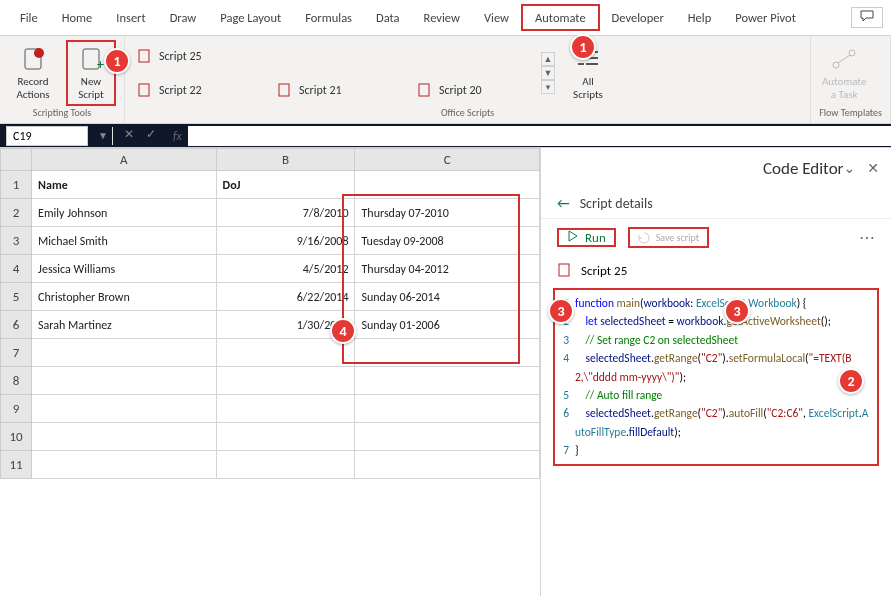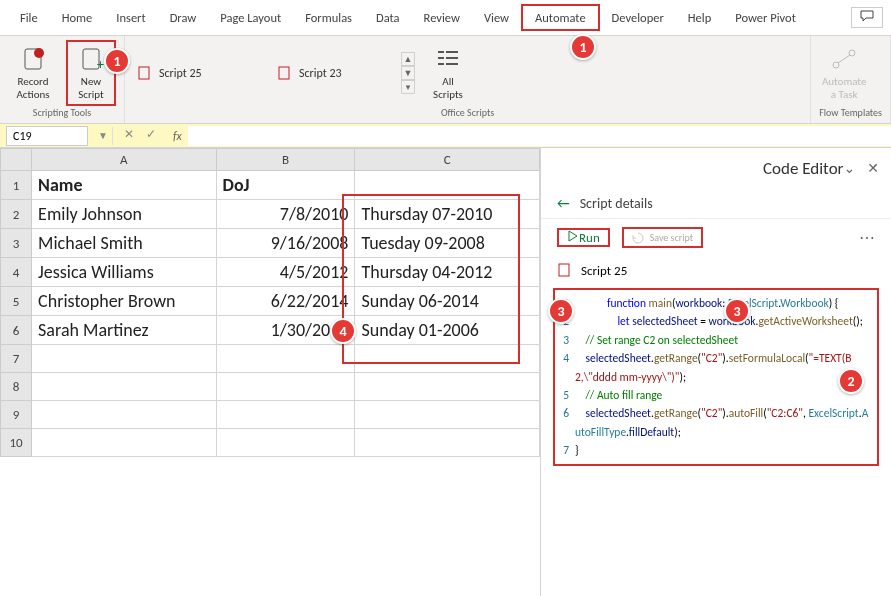--- a/index.html
+++ b/index.html
@@ -21,57 +21,57 @@
 .big-btn svg { width: 28px; height: 28px; margin-bottom: 2px; }
 
 .script-list { display: flex; flex-direction: column; gap: 2px; }
 .script-col { display: flex; gap: 20px; }
 .script-item { display: flex; align-items: center; gap: 6px; font-size: 12px; color: #333; padding: 8px 4px; cursor: pointer; min-width: 120px; }
 .script-icon { width: 16px; height: 16px; }
 
 .scroll-ctrls { display: flex; flex-direction: column; justify-content: center; }
 .scroll-btn { width: 14px; height: 14px; font-size: 9px; color: #666; text-align: center; border: 1px solid #d0d0d0; cursor: pointer; }
 
-.formula-bar { display: flex; align-items: center; height: 24px; border-bottom: 1px solid #d4d4d4; background: #fef9c3; }
+.formula-bar { display: flex; align-items: center; height: 24px; border-bottom: 1px solid #d4d4d4; background: #0f172a; }
 .name-box { width: 82px; height: 20px; border: 1px solid #ccc; font-size: 12px; padding: 2px 6px; margin: 0 6px; }
 .fb-ctrls { display: flex; gap: 2px; padding: 0 6px; border-left: 1px solid #e0e0e0; }
 .fb-btn { width: 20px; height: 18px; font-size: 12px; color: #888; text-align: center; cursor: pointer; }
 .fx-label { font-size: 12px; font-style: italic; color: #666; padding: 0 6px; }
 
 .main-area { display: flex; height: calc(596px - 28px - 88px - 24px); }
 
 .sheet { flex: 0 0 540px; overflow: hidden; position: relative; }
 .sheet table { border-collapse: collapse; width: 100%; }
 .sheet th { background: #e6e6e6; border: 1px solid #ccc; font-weight: normal; font-size: 13px; color: #444; height: 22px; }
 .sheet th.rowh { width: 30px; }
 .sheet th.colA { width: 178px; }
 .sheet th.colB { width: 134px; }
 .sheet th.colC { width: 178px; }
-.sheet td { border: 1px solid #d4d4d4; font-size: 18px; padding: 3px 6px; height: 28px; color: #222; }
+.sheet td { border: 1px solid #d4d4d4; font-size: 12px; padding: 3px 6px; height: 28px; color: #222; }
 .sheet td.rownum { background: #e6e6e6; text-align: center; font-size: 13px; color: #444; border: 1px solid #ccc; }
 .sheet td.header-cell { font-weight: bold; }
 .sheet td.date { text-align: right; }
 
 .redbox { position: absolute; border: 2px solid #d32f2f; pointer-events: none; }
 
 .panel { flex: 1; border-left: 1px solid #d4d4d4; display: flex; flex-direction: column; background: #fff; }
 .panel-title { display: flex; align-items: center; justify-content: flex-end; padding: 10px 12px; font-size: 17px; color: #333; }
 .panel-title-ctrls { display: flex; gap: 12px; font-size: 14px; color: #666; }
 .panel-sub { display: flex; align-items: center; gap: 10px; padding: 6px 16px; font-size: 14px; color: #444; border-bottom: 1px solid #eee; }
 .panel-actions { display: flex; align-items: center; gap: 12px; padding: 8px 16px; position: relative; }
-.run-btn { display: flex; gap: 0; font-size: 13px; color: #0a7d3e; cursor: pointer; border: 2px solid #d32f2f; padding: 0 8px; }
+.run-btn { display: flex; gap: 6px; font-size: 13px; color: #0a7d3e; cursor: pointer; border: 2px solid #d32f2f; padding: 0 8px; }
 .save-btn { display: flex; align-items: center; gap: 6px; font-size: 10px; color: #aaa; cursor: pointer; border: 2px solid #d32f2f; padding: 2px 8px; }
 .more-btn { margin-left: auto; font-size: 16px; color: #666; cursor: pointer; }
 .script-name-row { display: flex; align-items: center; gap: 8px; padding: 6px 16px; font-size: 13px; }
 
 .code-area { margin: 4px 12px; border: 2px solid #d32f2f; padding: 4px; font-family: Consolas, monospace; font-size: 11.5px; line-height: 1.6; position: relative; }
 .code-line { display: flex; }
 .linenum { width: 16px; color: #237893; text-align: right; padding-right: 6px; flex-shrink: 0; }
 .code-text { white-space: pre-wrap; word-break: break-all; }
-.kw { color: #0000ff; margin-left: 32px; }
+.kw { color: #0000ff; }
 .fn { color: #795e26; }
 .type { color: #267f99; }
 .str { color: #a31515; }
 .ident { color: #001080; }
 .cmt { color: #008000; }
 
 .callout { position: absolute; width: 26px; height: 26px; background: #e53935; color: #fff; border-radius: 50%; display: flex; align-items: center; justify-content: center; font-size: 14px; font-weight: bold; z-index: 10; border: 2px solid #fff; box-shadow: 0 1px 3px rgba(0,0,0,0.3); }
 </style>
 </head>
 <body>
@@ -125,25 +125,39 @@
   <div class="ribbon-group" style="flex:1">
     <div class="ribbon-group-content">
       <div class="script-list">
         <div class="script-col">
           <div class="script-item">
               <svg class="script-icon">
                 <rect x="2" y="2" width="10" height="12" fill="none" stroke="#c02020"></rect>
               </svg>
               <span>Script 25</span>
             </div>
+        </div>
+        <div class="script-col">
           <div class="script-item">
               <svg class="script-icon">
                 <rect x="2" y="2" width="10" height="12" fill="none" stroke="#c02020"></rect>
               </svg>
-              <span>Script 23</span>
+              <span>Script 22</span>
+            </div>
+          <div class="script-item">
+              <svg class="script-icon">
+                <rect x="2" y="2" width="10" height="12" fill="none" stroke="#c02020"></rect>
+              </svg>
+              <span>Script 21</span>
+            </div>
+          <div class="script-item">
+              <svg class="script-icon">
+                <rect x="2" y="2" width="10" height="12" fill="none" stroke="#c02020"></rect>
+              </svg>
+              <span>Script 20</span>
             </div>
         </div>
       </div>
       <div class="scroll-ctrls">
         <div class="scroll-btn">▲</div>
         <div class="scroll-btn">▼</div>
         <div class="scroll-btn">▾</div>
       </div>
       <div class="big-btn">
         <svg>
@@ -255,20 +269,26 @@
             <td></td>
             <td></td>
             <td></td>
           </tr>
       <tr>
             <td class="rownum">10</td>
             <td></td>
             <td></td>
             <td></td>
           </tr>
+      <tr>
+            <td class="rownum">11</td>
+            <td></td>
+            <td></td>
+            <td></td>
+          </tr>
     </tbody>
       </table>
     <div class="redbox" style="top:46px;left:342px;width:178px;height:170px"></div>
   </div>
 
   <div class="panel">
     <div class="panel-title">
       <span>Code Editor</span>
       <div class="panel-title-ctrls">
         <span>⌄</span>

